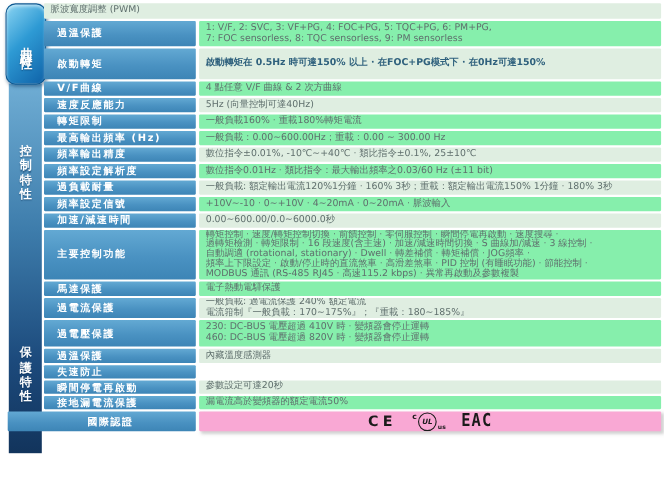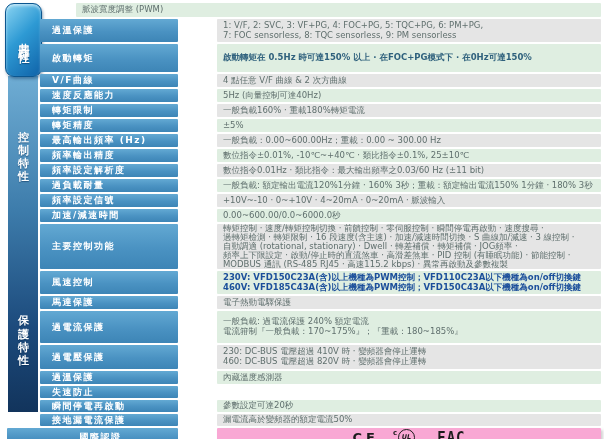--- a/index.html
+++ b/index.html
@@ -37,24 +37,24 @@
   .lbl{
     width:138px;flex:0 0 138px;box-sizing:border-box;
     background:linear-gradient(180deg,#63a9d3 0%,#4a92c2 55%,#3d85b6 100%);
     color:#ffffff;font-weight:bold;font-size:9px;letter-spacing:1.5px;
     display:flex;align-items:center;padding-left:12px;border-radius:1px;
     white-space:nowrap;overflow:hidden;
   }
   .row.wide .lbl{width:171px;flex:0 0 171px;justify-content:center;padding-left:16px;}
   .val{
     flex:1;box-sizing:border-box;display:flex;flex-direction:column;justify-content:center;
-    padding:1px 6px;overflow:hidden;border-radius:1px;margin-left:36px;
+    padding:1px 6px;overflow:hidden;border-radius:1px;
   }
   .val.g{background:#dfeee1;}
-  .val.w{background:#e5e5e5;}
+  .val.w{background:#86efac;}
   .ln{font-size:8.5px;line-height:9.6px;color:#5f6f6d;white-space:nowrap;}
   .tight .ln{line-height:9px;}
   .bold-teal .ln{color:#2f617d;font-weight:bold;}
   .bold-blue .ln{color:#1c4f9b;font-weight:bold;}
 
   
   .certs{flex-direction:row;align-items:center;gap:14px;background:#f9a8d4;
          box-shadow:2px 2px 3px rgba(120,120,120,.35);}
   .mark{color:#1b1b1b;display:flex;align-items:center;}
   .ce{font-size:13px;font-weight:bold;letter-spacing:4px;}
@@ -124,26 +124,20 @@
       </div>
     </div>
 
     <div class="row" style="height:13px">
       <div class="lbl">轉矩限制</div>
       <div class="val w">
         <div class="ln">一般負載160% · 重載180%轉矩電流</div>
       </div>
     </div>
 
-    <div class="row" style="height:13px">
-      <div class="lbl">轉矩精度</div>
-      <div class="val g">
-        <div class="ln">±5%</div>
-      </div>
-    </div>
 
     <div class="row" style="height:13px">
       <div class="lbl">最高輸出頻率 (Hz)</div>
       <div class="val w">
         <div class="ln">一般負載：0.00~600.00Hz；重載：0.00 ~ 300.00 Hz</div>
       </div>
     </div>
 
     <div class="row" style="height:13px">
       <div class="lbl">頻率輸出精度</div>
@@ -184,36 +178,29 @@
       <div class="lbl">主要控制功能</div>
       <div class="val w tight">
         <div class="ln">轉矩控制 · 速度/轉矩控制切換 · 前饋控制 · 零伺服控制 · 瞬間停電再啟動 · 速度搜尋 ·</div>
         <div class="ln">過轉矩檢測 · 轉矩限制 · 16 段速度(含主速) · 加速/減速時間切換 · S 曲線加/減速 · 3 線控制 ·</div>
         <div class="ln">自動調適 (rotational, stationary) · Dwell · 轉差補償 · 轉矩補償 · JOG頻率 ·</div>
         <div class="ln">頻率上下限設定 · 啟動/停止時的直流煞車 · 高滑差煞車 · PID 控制 (有睡眠功能) · 節能控制 ·</div>
         <div class="ln">MODBUS 通訊 (RS-485 RJ45 · 高速115.2 kbps) · 異常再啟動及參數複製</div>
       </div>
     </div>
 
-    <div class="row" style="height:23px">
-      <div class="lbl">風速控制</div>
-      <div class="val g bold-blue">
-        <div class="ln">230V: VFD150C23A(含)以上機種為PWM控制；VFD110C23A以下機種為on/off切換鍵</div>
-        <div class="ln">460V: VFD185C43A(含)以上機種為PWM控制；VFD150C43A以下機種為on/off切換鍵</div>
-      </div>
-    </div>
 
     <div class="row" style="height:13px">
       <div class="lbl">馬達保護</div>
       <div class="val w">
         <div class="ln">電子熱動電驛保護</div>
       </div>
     </div>
 
-    <div class="row" style="height:32px">
+    <div class="row" style="height:18px">
       <div class="lbl">過電流保護</div>
       <div class="val g">
         <div class="ln">一般負載: 過電流保護 240% 額定電流</div>
         <div class="ln">電流箝制『一般負載：170~175%』；『重載：180~185%』</div>
       </div>
     </div>
 
     <div class="row" style="height:24px">
       <div class="lbl">過電壓保護</div>
       <div class="val w">

